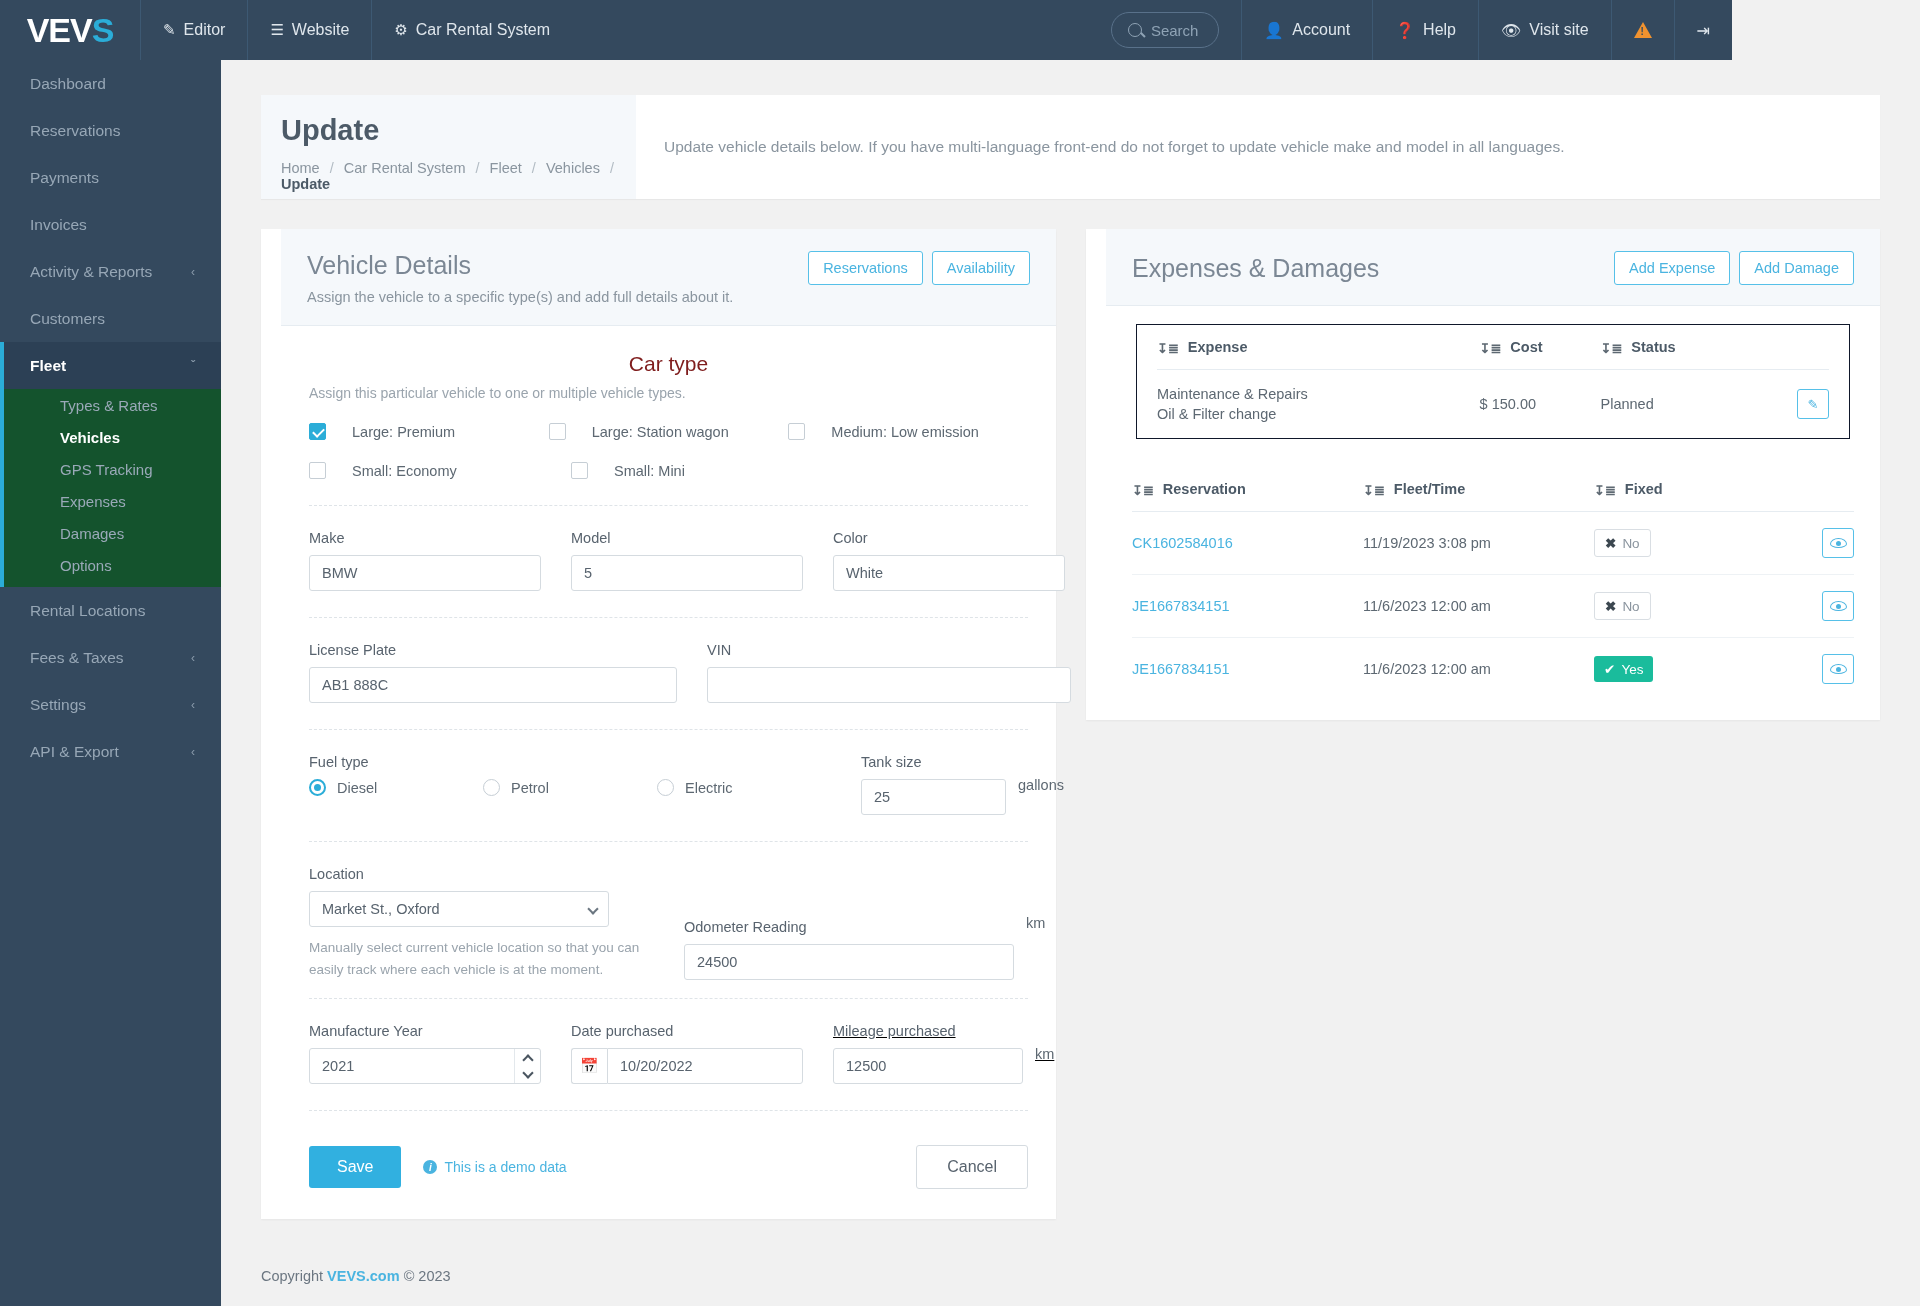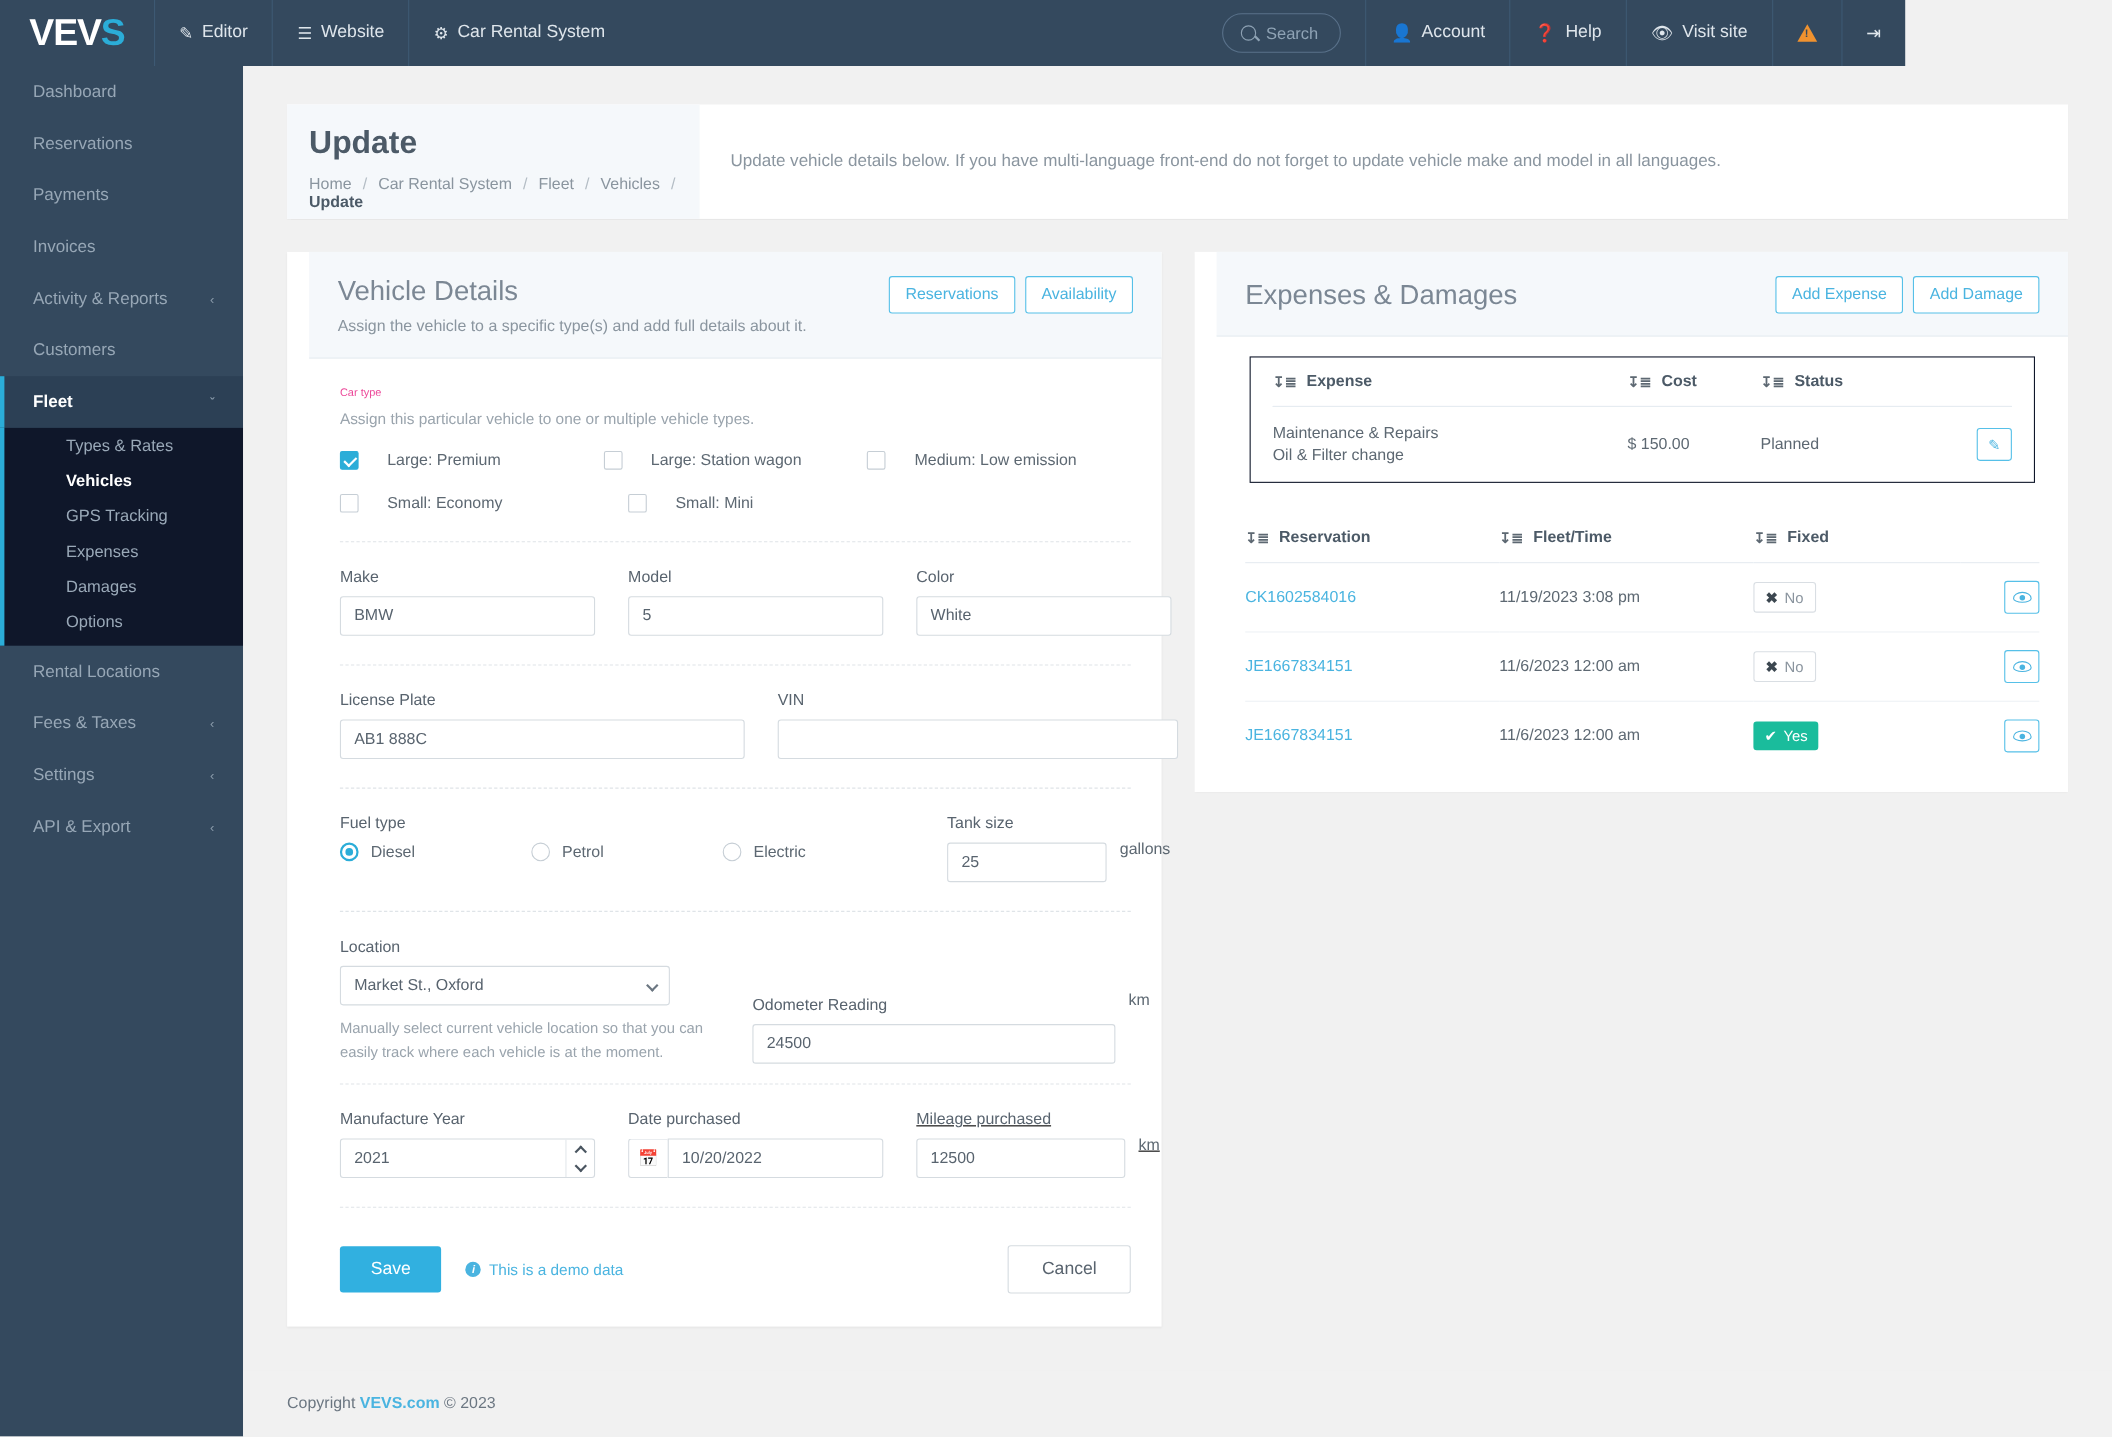--- a/index.html
+++ b/index.html
@@ -74,21 +74,21 @@
   .side-item {
     display: flex; align-items: center; justify-content: space-between;
     padding: 0 26px; height: 47px; color: #97a7b6; font-size: 15.5px;
     cursor: pointer; border-left: 4px solid transparent;
   }
   .side-item.active {
     background: #2e4considerable; background: #2c4055; color: #fff; font-weight: bold;
     border-left: 4px solid #2badd8;
   }
   .side-item .chev { font-size: 12px; color: #8a9bab; }
-  .subnav { background: #0f172a; border-left: 4px solid #2badd8; padding-bottom: 6px; }
+  .subnav { background: #14532d; border-left: 4px solid #2badd8; padding-bottom: 6px; }
   .sub-item {
     padding: 0 26px 0 56px; height: 32px; display: flex; align-items: center;
     color: #9aa9b8; font-size: 15px; cursor: pointer;
   }
   .sub-item.active { color: #ffffff; font-weight: bold; }
 
   
   .main {
     position: absolute; top: 60px; left: 221px; width: 1699px; height: 1216px;
     background: #f1f1f1; overflow: hidden;
@@ -126,21 +126,21 @@
   .card-title { font-size: 25px; color: #7b8794; font-weight: normal; }
   .card-sub { margin-top: 9px; font-size: 14.5px; color: #8a959f; }
   .btn-outline {
     border: 1px solid #56c0e8; color: #4ab4e0; background: #fff;
     border-radius: 3px; padding: 8px 14px; font-size: 14.5px; cursor: pointer;
     font-family: "Liberation Sans", sans-serif;
   }
   .head-btns { display: flex; gap: 9px; }
 
   .card-body { padding: 26px 28px 30px 28px; }
-  .sec-label { font-size: 10px; color: #ec4899; }
+  .sec-label { font-size: 21px; color: #7f1d1d; text-align: center; }
   .sec-note { margin-top: 9px; font-size: 14px; color: #9aa4ad; }
 
   .chk-grid { margin-top: 22px; }
   .chk-row { display: flex; margin-bottom: 22px; }
   .chk-row:last-child { margin-bottom: 4px; }
   .chk-cell { width: 262px; display: flex; align-items: center; gap: 26px; cursor: pointer; }
   .chk-box {
     width: 17px; height: 17px; border: 1px solid #c6ced5; border-radius: 2px;
     background: #fff; flex: none;
   }

